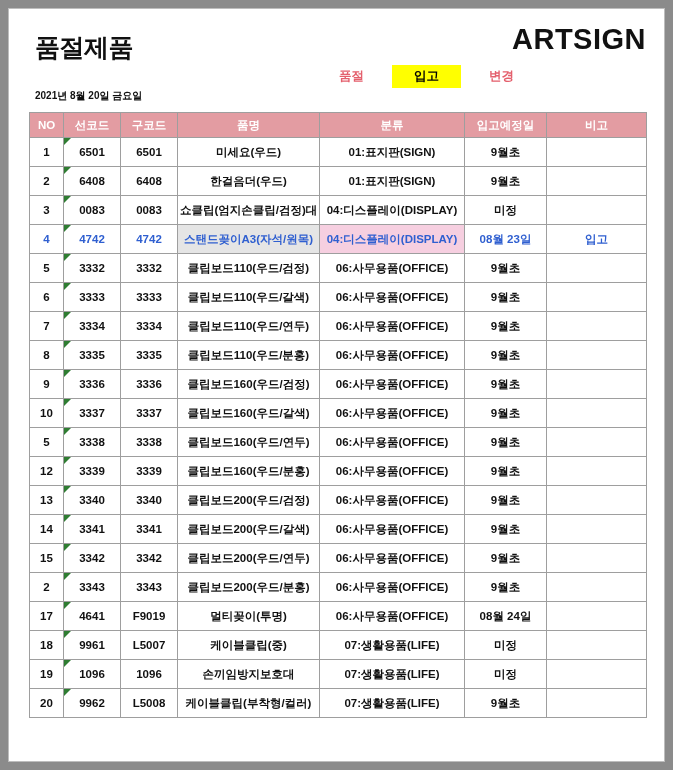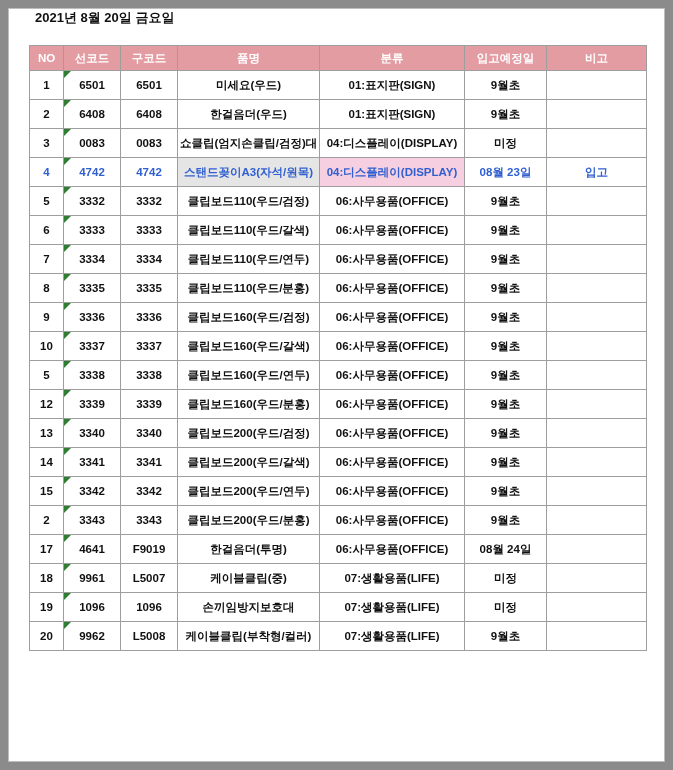--- a/index.html
+++ b/index.html
@@ -54,28 +54,28 @@
   }
   .legend .lg-out { color: #e4606d; }
   .legend .lg-in {
     color: #000000;
     background: #ffff00;
     padding: 3px 22px;
   }
   .legend .lg-chg { color: #e4606d; }
   .datebar {
     padding: 0 0 6px 26px;
-    font-size: 13px;
+    font-size: 10px;
     font-weight: bold;
     color: #111111;
   }
   table.grid {
     border-collapse: collapse;
     width: 617px;
-    margin: 12px 20px;
+    margin: 3px 20px;
     table-layout: fixed;
   }
   table.grid th, table.grid td {
     border: 1px solid #9e9e9e;
     height: 29px;
     font-size: 11.5px;
     text-align: center;
     vertical-align: middle;
     padding: 0 2px;
     color: #111111;
@@ -115,20 +115,29 @@
   td.note { font-weight: bold; }
   tr.highlight td { color: #2f5fd0; }
   tr.highlight td.pname { background: #e5e5e5; }
   tr.highlight td.cat { background: #f6cfe0; }
 </style>
 </head>
 <body>
 
 <div class="sheet">
 
+  <div class="header">
+    <div class="doc-title">품절제품</div>
+    <div class="brand">ARTSIGN</div>
+    <div class="legend">
+      <span class="lg-out">품절</span>
+      <span class="lg-in">입고</span>
+      <span class="lg-chg">변경</span>
+    </div>
+  </div>
 
   <div class="datebar">2021년 8월 20일 금요일</div>
 
   <table class="grid">
     <colgroup>
       <col class="c-no">
         <col class="c-line">
         <col class="c-goo">
         <col class="c-name">
       <col class="c-cat">
@@ -288,21 +297,21 @@
           <td class="code">3343</td>
           <td class="pname">클립보드200(우드/분홍)</td>
           <td class="cat">06:사무용품(OFFICE)</td>
           <td class="date">9월초</td>
           <td class="note"></td>
         </tr>
         <tr>
           <td class="no">17</td>
           <td class="code line-code">4641</td>
           <td class="code">F9019</td>
-          <td class="pname">한걸음더(투명)</td>
+          <td class="pname">멀티꽂이(투명)</td>
           <td class="cat">06:사무용품(OFFICE)</td>
           <td class="date">08월 24일</td>
           <td class="note"></td>
         </tr>
         <tr>
           <td class="no">18</td>
           <td class="code line-code">9961</td>
           <td class="code">L5007</td>
           <td class="pname">케이블클립(중)</td>
           <td class="cat">07:생활용품(LIFE)</td>

